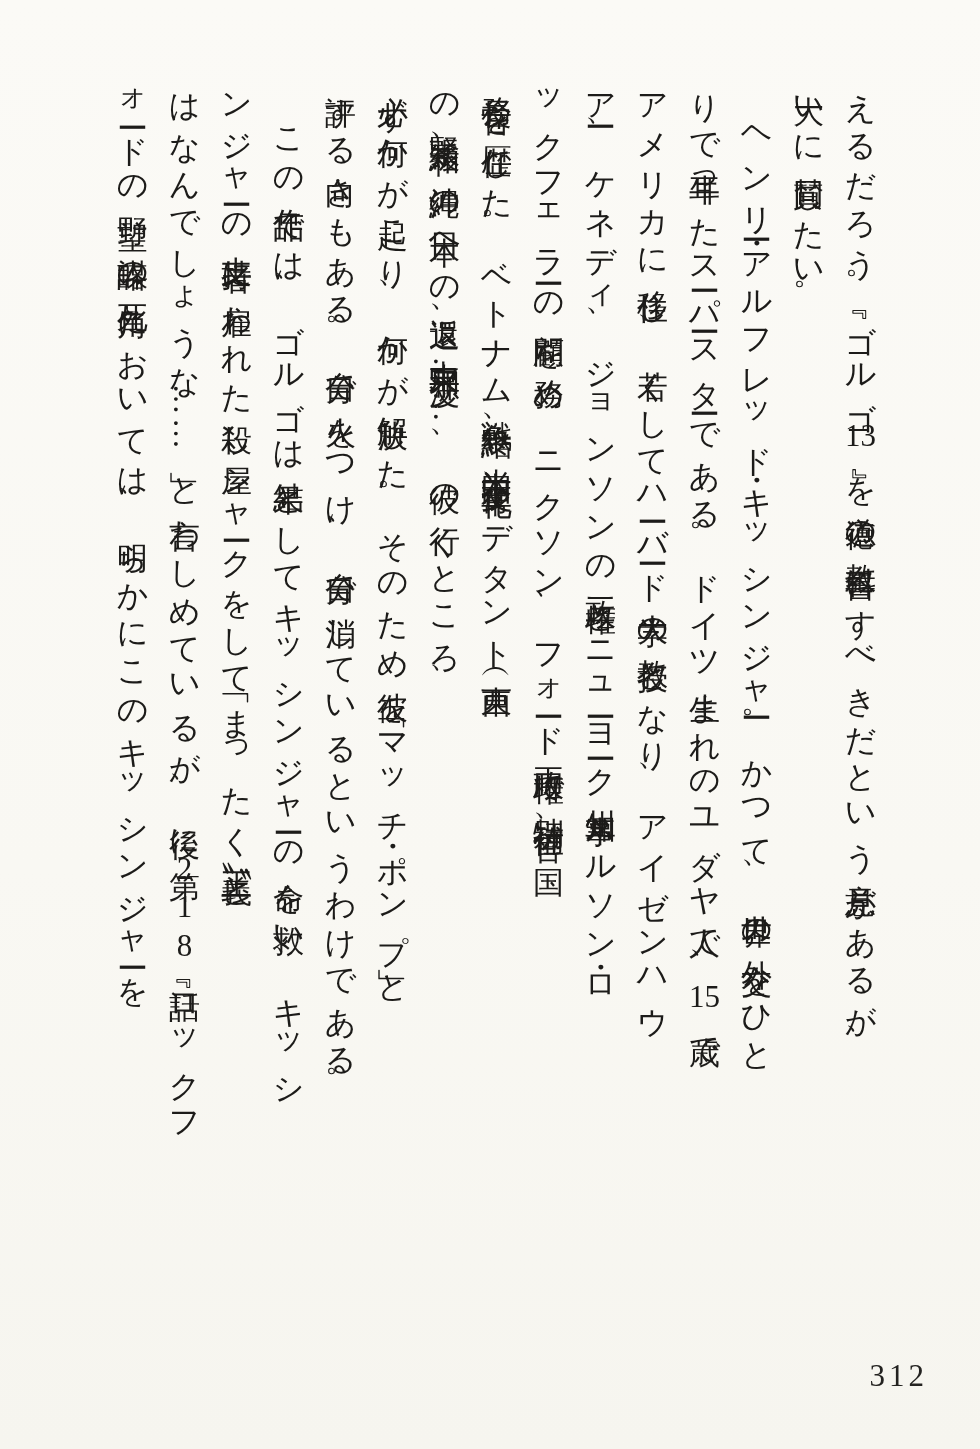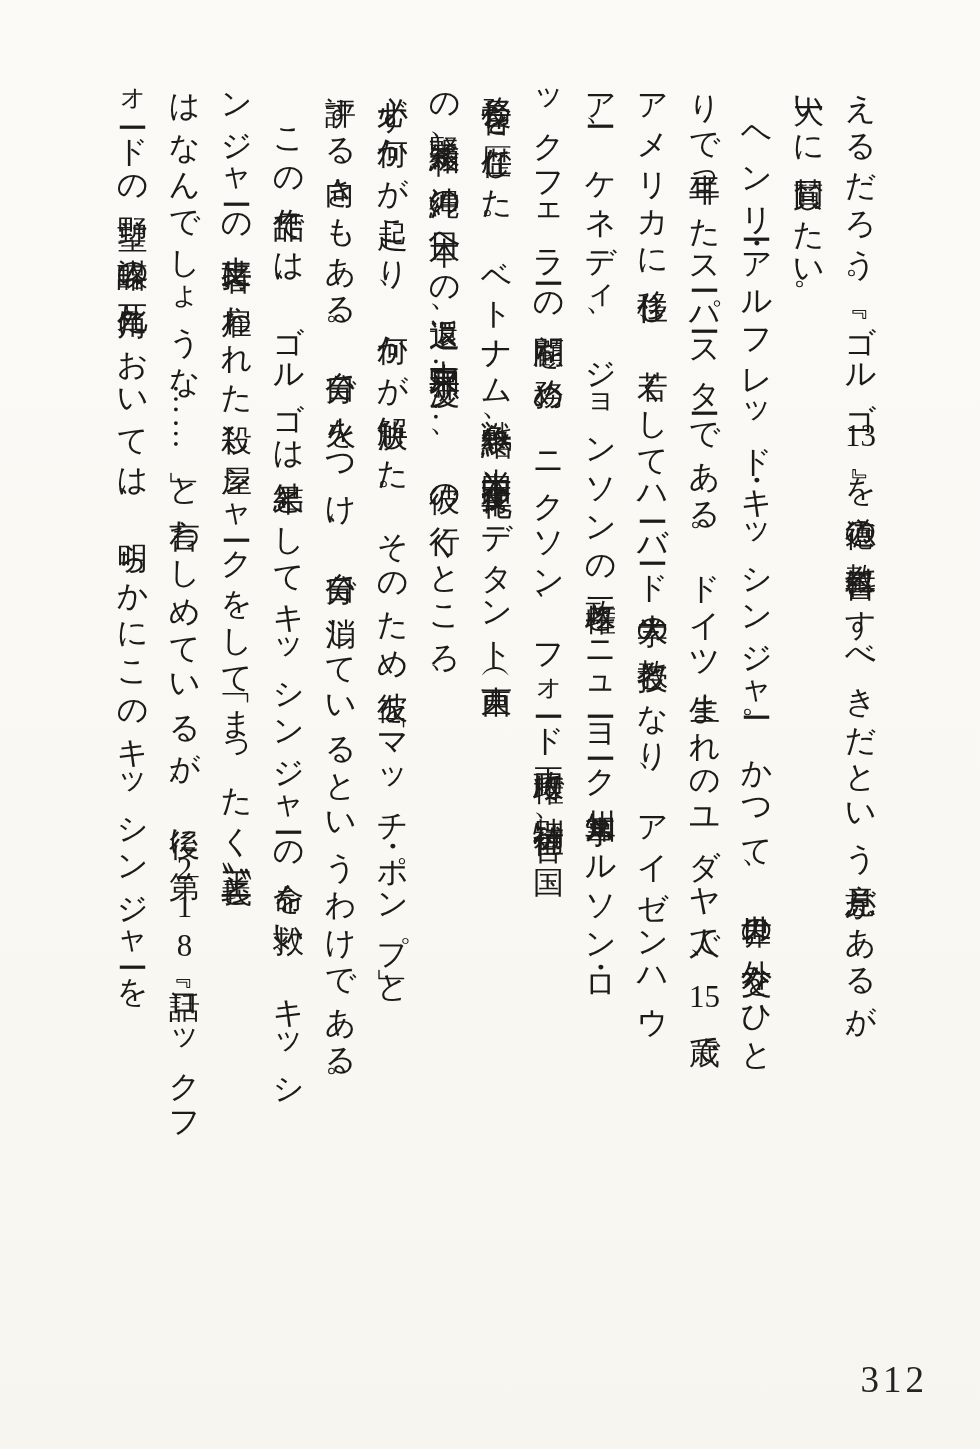--- a/index.html
+++ b/index.html
@@ -44,21 +44,21 @@
     -webkit-text-combine: horizontal;
     letter-spacing: 0;
   }
   .updigit {
     text-orientation: upright;
   }
   .page-number {
     position: absolute;
     top: 1358px;
     right: 52px;
-    font-size: 37px;
+    font-size: 31px;
     letter-spacing: 4px;
     color: #242321;
   }
 </style>
 </head>
 <body>
 
 <div class="page">
 
   <div class="vtext">

